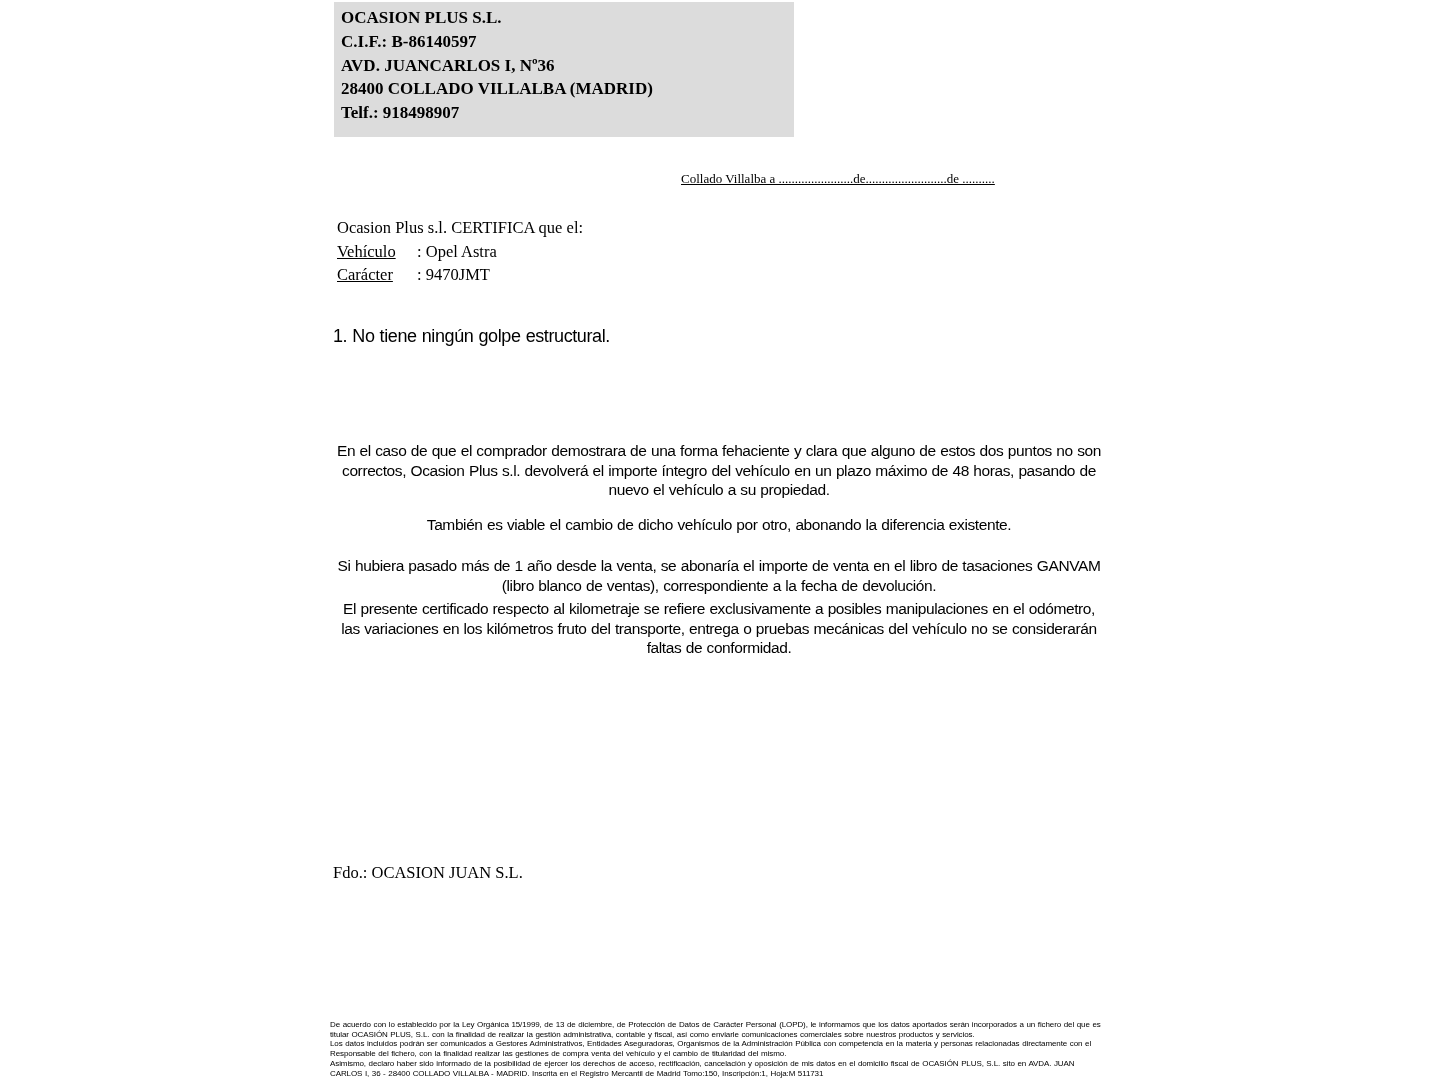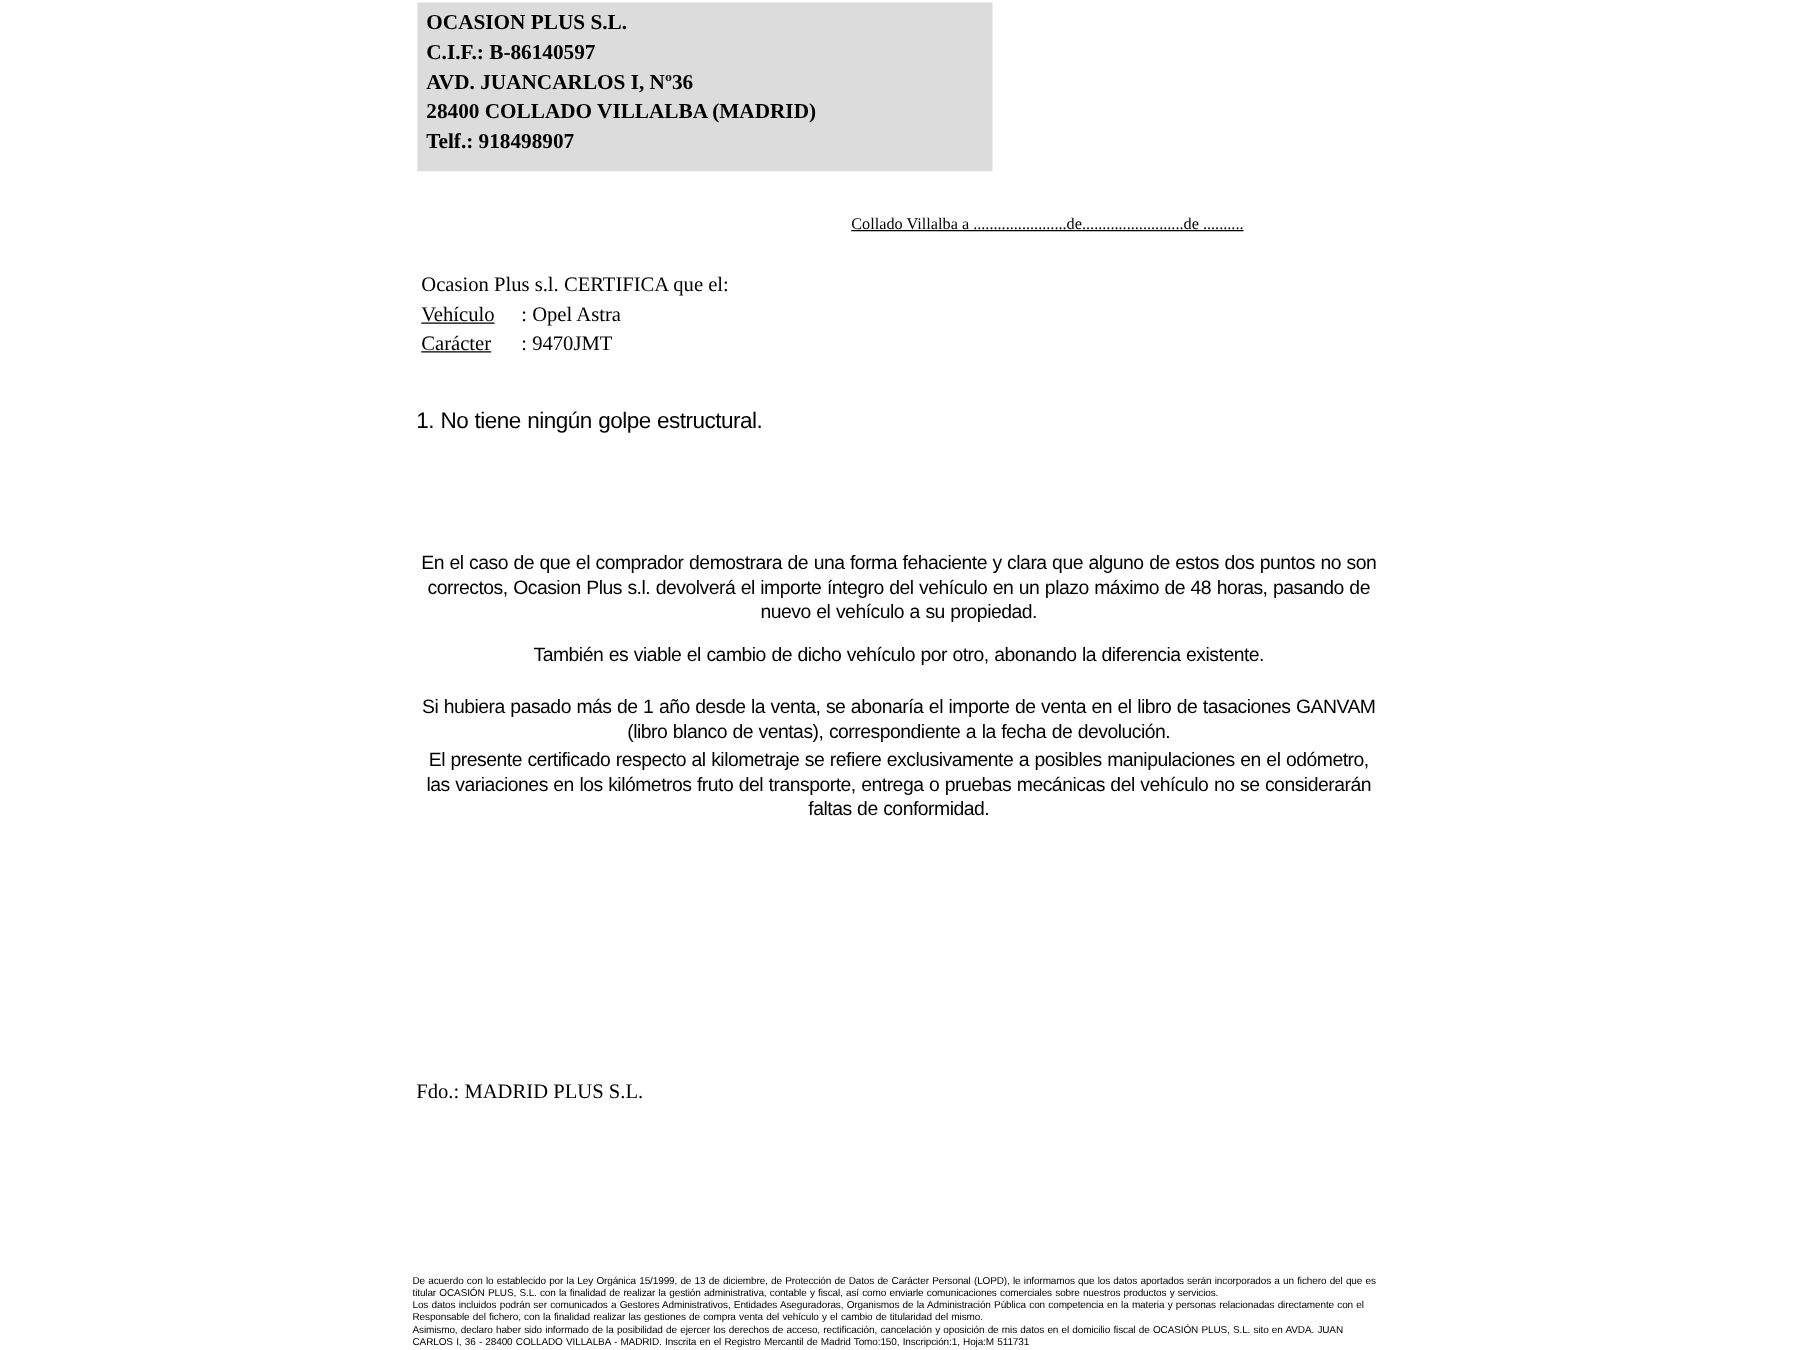--- a/index.html
+++ b/index.html
@@ -106,21 +106,21 @@
     </div>
   </div>
 
   <div class="point-1 narrow">1. No tiene ningún golpe estructural.</div>
 
   <div class="para para-1 narrow">En el caso de que el comprador demostrara de una forma fehaciente y clara que alguno de estos dos puntos no son correctos, Ocasion Plus s.l. devolverá el importe íntegro del vehículo en un plazo máximo de 48 horas, pasando de nuevo el vehículo a su propiedad.</div>
   <div class="para para-2 narrow">También es viable el cambio de dicho vehículo por otro, abonando la diferencia existente.</div>
   <div class="para para-3 narrow">Si hubiera pasado más de 1 año desde la venta, se abonaría el importe de venta en el libro de tasaciones GANVAM (libro blanco de ventas), correspondiente a la fecha de devolución.</div>
   <div class="para para-4 narrow">El presente certificado respecto al kilometraje se refiere exclusivamente a posibles manipulaciones en el odómetro, las variaciones en los kilómetros fruto del transporte, entrega o pruebas mecánicas del vehículo no se considerarán faltas de conformidad.</div>
 
-  <div class="signature">Fdo.: MADRID PLUS S.L.</div>
+  <div class="signature">Fdo.: OCASION JUAN S.L.</div>
 
   <div class="legal narrow">
     <p>De acuerdo con lo establecido por la Ley Orgánica 15/1999, de 13 de diciembre, de Protección de Datos de Carácter Personal (LOPD), le informamos que los datos aportados serán incorporados a un fichero del que es titular OCASIÓN PLUS, S.L. con la finalidad de realizar la gestión administrativa, contable y fiscal, así como enviarle comunicaciones comerciales sobre nuestros productos y servicios.</p>
     <p>Los datos incluidos podrán ser comunicados a Gestores Administrativos, Entidades Aseguradoras, Organismos de la Administración Pública con competencia en la materia y personas relacionadas directamente con el Responsable del fichero, con la finalidad realizar las gestiones de compra venta del vehículo y el cambio de titularidad del mismo.</p>
     <p>Asimismo, declaro haber sido informado de la posibilidad de ejercer los derechos de acceso, rectificación, cancelación y oposición de mis datos en el domicilio fiscal de OCASIÓN PLUS, S.L. sito en AVDA. JUAN CARLOS I, 36 - 28400 COLLADO VILLALBA - MADRID. Inscrita en el Registro Mercantil de Madrid Tomo:150, Inscripción:1, Hoja:M 511731</p>
   </div>
 
 </div>
 
 </body></html>

